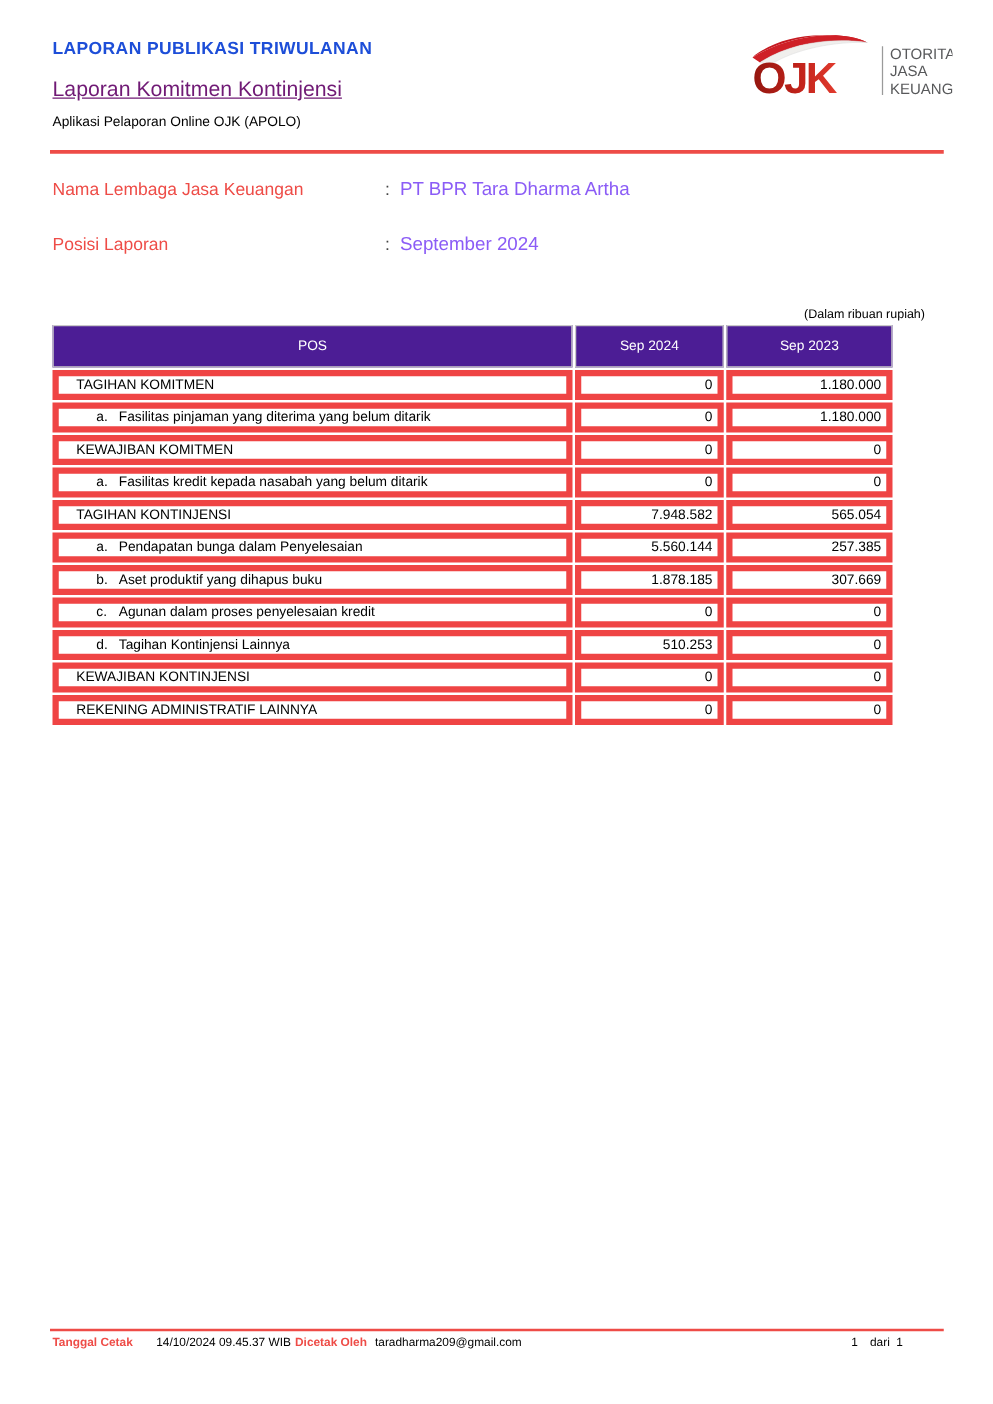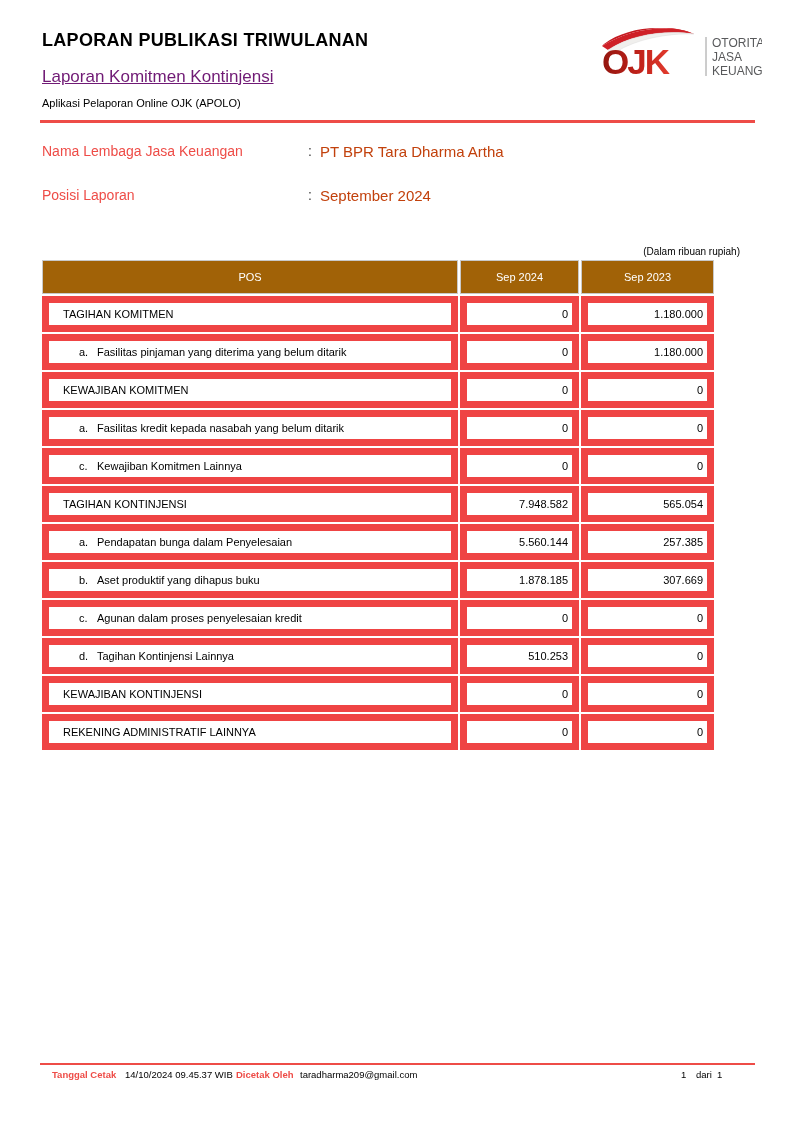--- a/index.html
+++ b/index.html
@@ -9,72 +9,72 @@
     position: relative;
     width: 794px;
     height: 1123px;
     margin: 0 auto;
     background: #ffffff;
     overflow: hidden;
   }
   
   .title-block { position: absolute; left: 42px; top: 30px; }
   .title-main {
-    color: #000000; font-size: 18px; font-weight: 700; letter-spacing: 0.3px;
+    color: #1d4ed8; font-size: 14px; font-weight: 700; letter-spacing: 0.3px;
   }
   .title-sub {
     color: #701a75; font-size: 17px; font-weight: 400; margin-top: 16px; text-decoration: underline;
   }
   .title-app {
     color: #000000; font-size: 11px; margin-top: 10px;
   }
   .logo { position: absolute; left: 596px; top: 22px; width: 166px; height: 60px; }
   .rule-red {
     position: absolute; left: 40px; width: 715px; height: 3px; background: #ee4c47;
   }
   .rule-top { top: 120px; }
   .rule-bottom { top: 1063px; height: 2px; }
   
   .info-row { position: absolute; left: 42px; width: 700px; }
   .info-row-1 { top: 143px; }
   .info-row-2 { top: 187px; }
   .info-label { position: absolute; left: 0; color: #ee4c47; font-size: 14px; }
   .info-colon { position: absolute; left: 266px; color: #444; font-size: 14px; }
-  .info-value { position: absolute; left: 278px; color: #c2410c; font-size: 15px; }
+  .info-value { position: absolute; left: 278px; color: #8b5cf6; font-size: 15px; }
   
   .unit-note {
     position: absolute; top: 246px; right: 54px; color: #000; font-size: 10px;
   }
   table.report {
     position: absolute; left: 40px; top: 258px; width: 672px;
     border-collapse: separate; border-spacing: 2px;
     table-layout: fixed; font-size: 11px;
   }
   table.report th {
-    background: #a16207; color: #ffffff; font-weight: 400; font-size: 11px;
+    background: #4c1d95; color: #ffffff; font-weight: 400; font-size: 11px;
     height: 34px; border: 1px solid #c9c9c9; text-align: center; vertical-align: middle;
   }
   table.report td {
-    background: #ffffff; border: 7px solid #ef4444; height: 36px;
+    background: #ffffff; border: 5px solid #ef4444; height: 24px;
     vertical-align: middle; color: #000; margin-left: 32px;
   }
   td.pos-cell { padding-left: 14px; overflow: hidden; white-space: nowrap; }
   td.pos-cell .letter { display: none; }
   tr.sub td.pos-cell .letter {
     display: inline-block; margin-left: 16px; width: 18px;
   }
   td.val { text-align: right; padding-right: 4px; }
   col.c-pos { width: 416px; }
   col.c-2024 { width: 119px; }
   col.c-2023 { width: 133px; }
   
   .footer { position: absolute; left: 0; top: 1069px; width: 794px; height: 16px; font-size: 9.5px; }
   .footer .red { color: #ee4c47; font-weight: 700; }
   .f-abs { position: absolute; top: 0; white-space: nowrap; color: #000; }
-  .f-tgl-label { left: 52px; }
+  .f-tgl-label { left: 42px; }
   .f-tgl-value { left: 125px; }
   .f-cetak-label { left: 236px; }
   .f-cetak-value { left: 300px; }
   .f-page-cur { left: 681px; }
   .f-page-sep { left: 696px; }
   .f-page-tot { left: 717px; }
 </style>
 </head>
 <body>
 
@@ -160,27 +160,20 @@
       <td class="val"><span>0</span></td>
       <td class="val"><span>0</span></td>
     </tr>
         <tr class="sub">
       <td class="pos-cell">
         <span class="letter">a.</span><span class="lbl">Fasilitas kredit kepada nasabah yang belum ditarik</span>
       </td>
       <td class="val"><span>0</span></td>
       <td class="val"><span>0</span></td>
     </tr>
-        <tr class="sub">
-      <td class="pos-cell">
-        <span class="letter">c.</span><span class="lbl">Kewajiban Komitmen Lainnya</span>
-      </td>
-      <td class="val"><span>0</span></td>
-      <td class="val"><span>0</span></td>
-    </tr>
         <tr>
       <td class="pos-cell">
         <span class="lbl">TAGIHAN KONTINJENSI</span>
       </td>
       <td class="val"><span>7.948.582</span></td>
       <td class="val"><span>565.054</span></td>
     </tr>
         <tr class="sub">
       <td class="pos-cell">
         <span class="letter">a.</span><span class="lbl">Pendapatan bunga dalam Penyelesaian</span>

